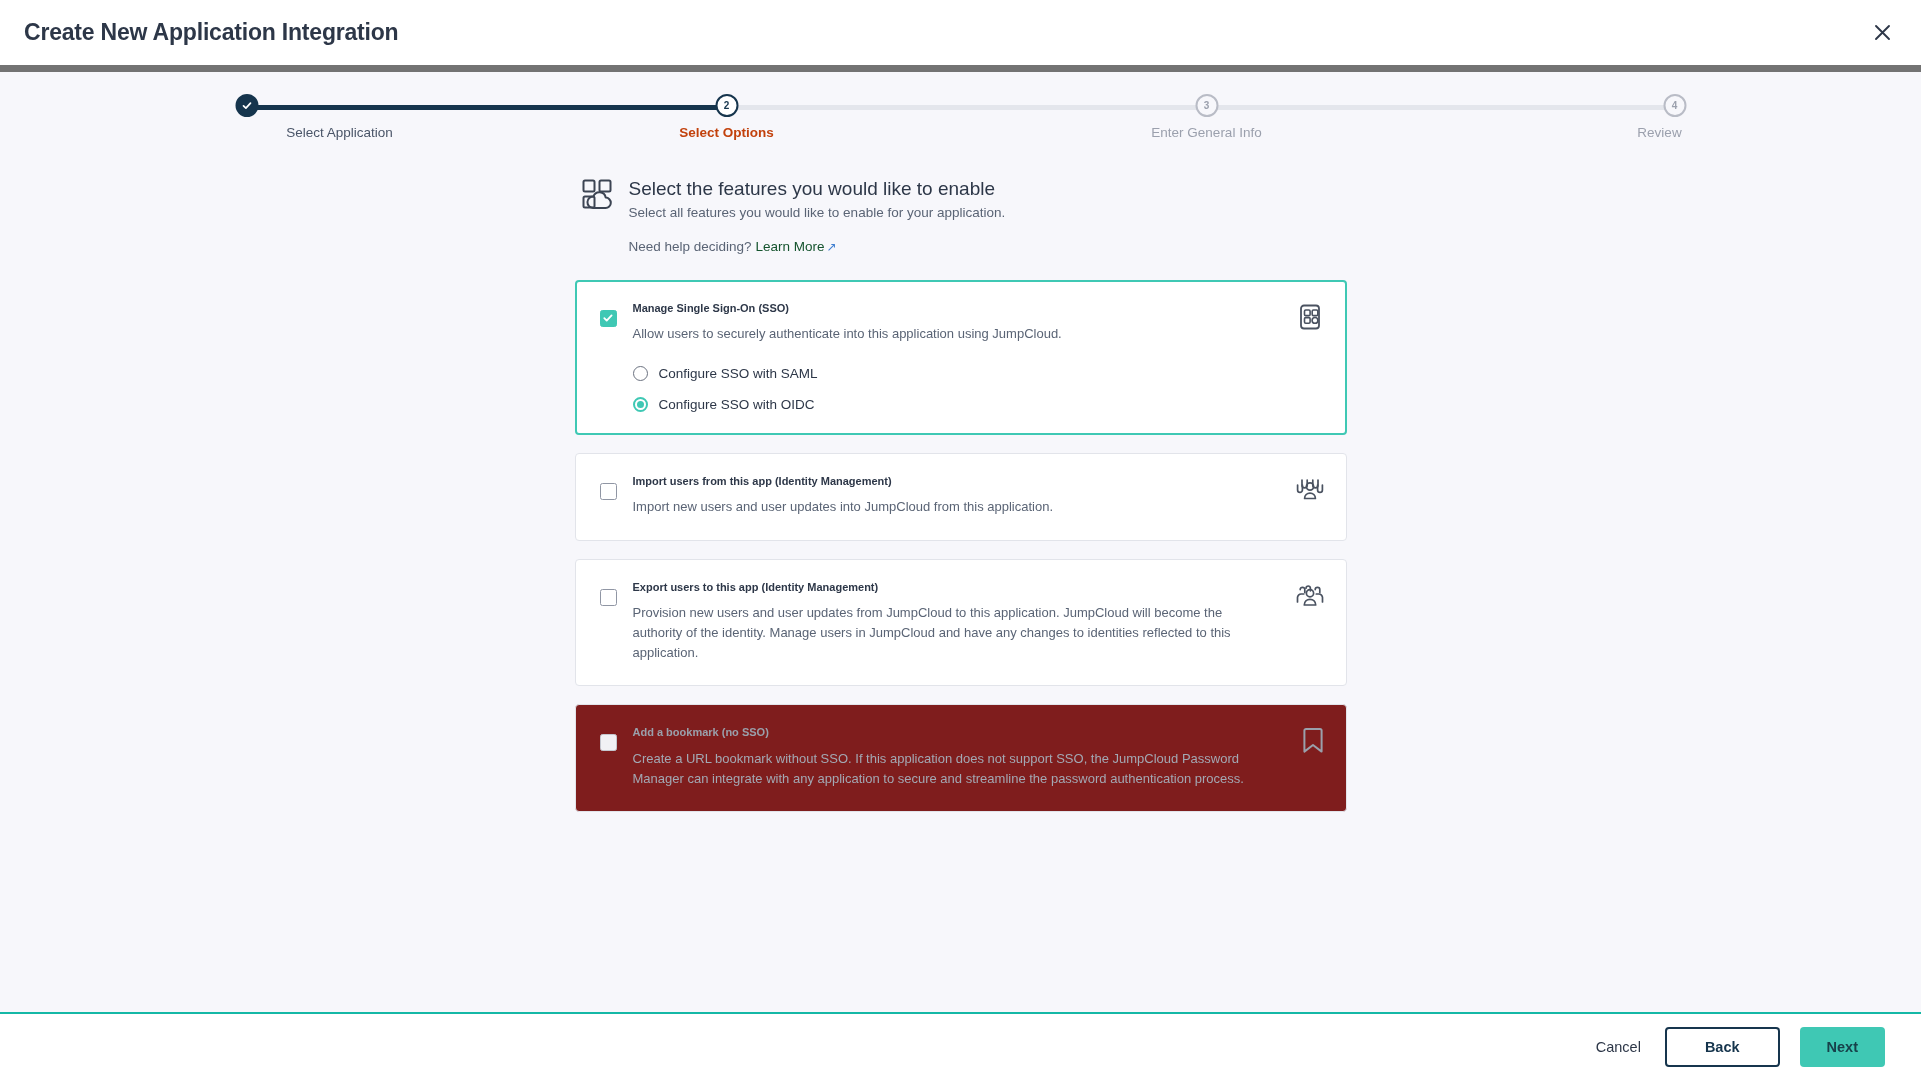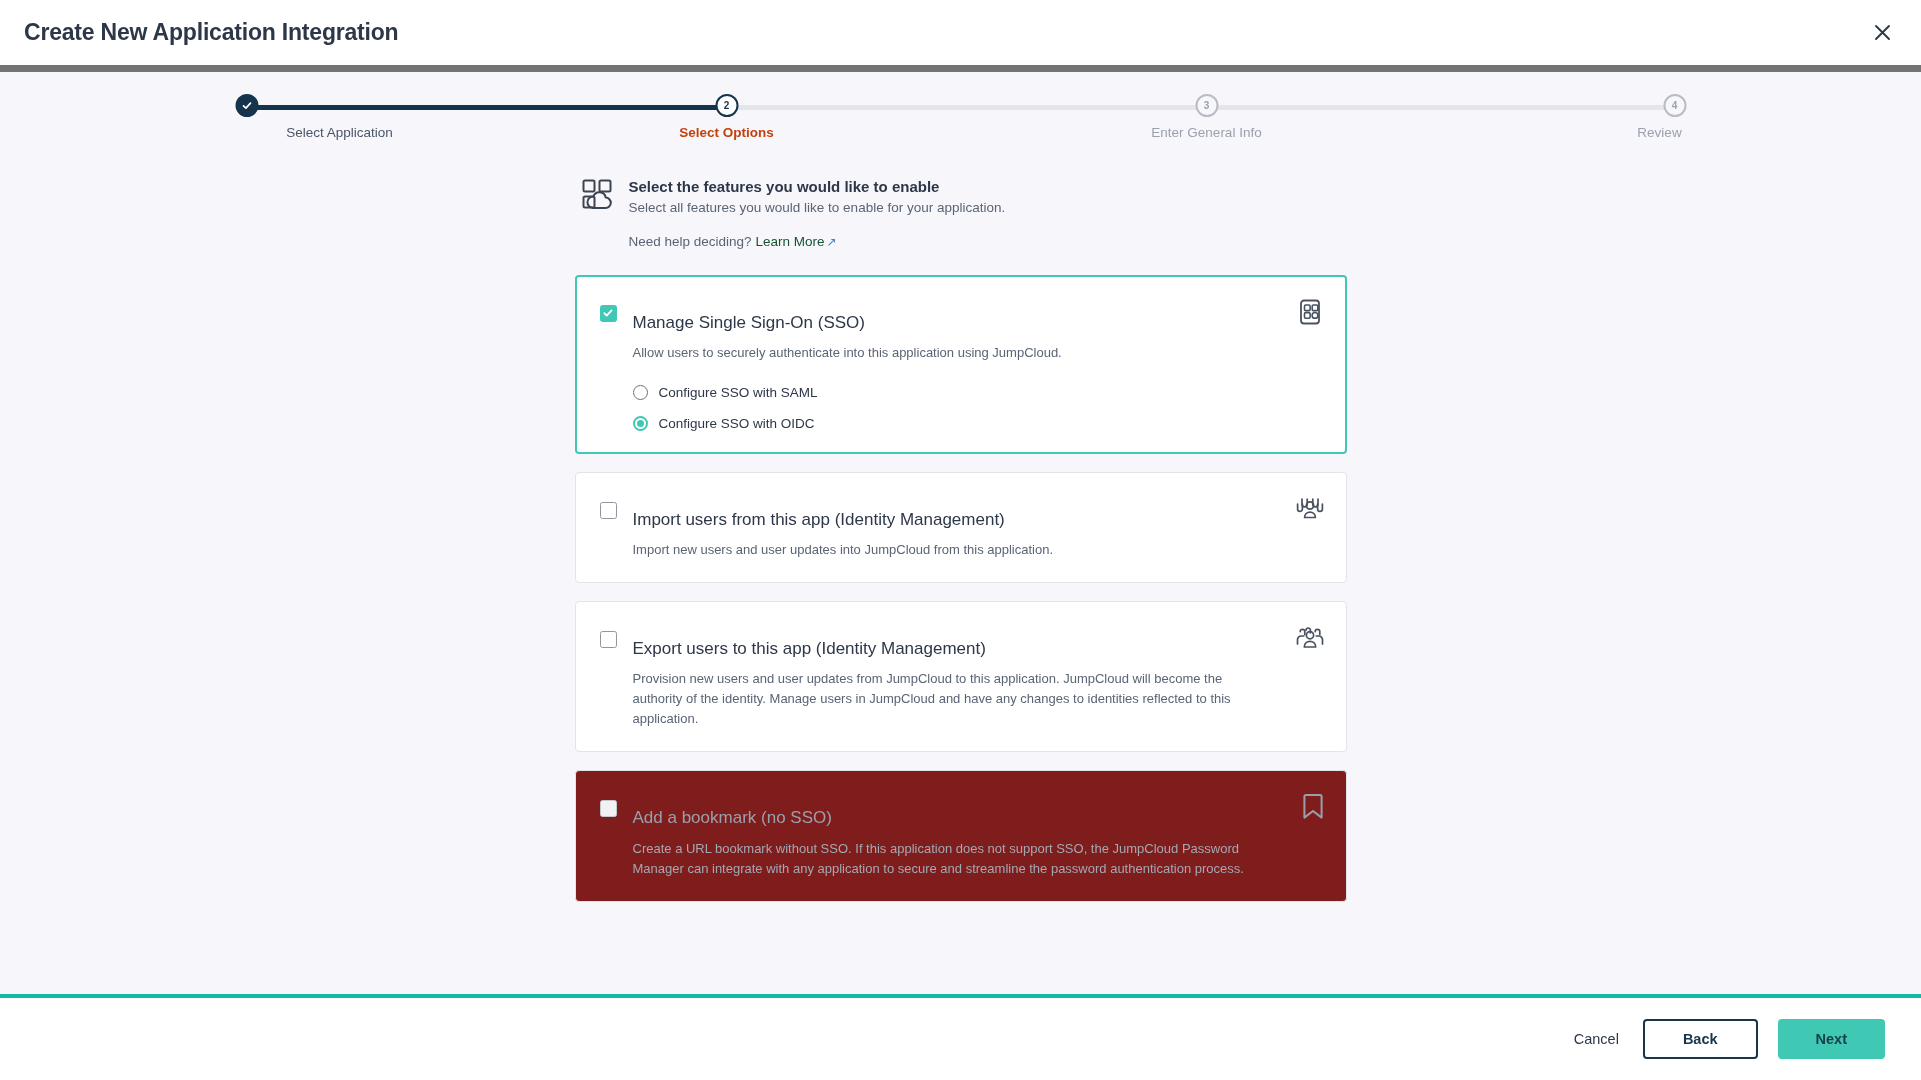--- a/index.html
+++ b/index.html
@@ -129,22 +129,22 @@
 
   .section-head {
     display: flex;
     align-items: flex-start;
     gap: 14px;
     margin-bottom: 26px;
     padding-left: 7px;
   }
   .section-head .icon { flex: 0 0 auto; padding-top: 2px; }
   .section-head h2 {
-    font-size: 15px;
-    font-weight: bold;
+    font-size: 19px;
+    font-weight: normal;
     color: #2d3748;
     line-height: 1.3;
   }
   .section-head .sub {
     font-size: 13.5px;
     color: #5a6475;
     margin-top: 3px;
   }
   .section-head .help {
     font-size: 13.5px;
@@ -191,26 +191,25 @@
     cursor: pointer;
   }
   .cbox.checked {
     background: #3fc8b4;
     border-color: #3fc8b4;
   }
   .cbox.disabled { border-color: #c4c7cf; background: #f1f1f4; cursor: default; }
 
   .card-body { flex: 1; min-width: 0; padding-right: 50px; }
   .card-title {
-    font-size: 17px;
-    font-weight: normal;
+    font-size: 11px;
+    font-weight: bold;
     color: #2d3748;
     line-height: 1.3;
     margin-bottom: 9px;
-    margin-top: 16px;
   }
   .card.disabled .card-title { color: #9aa0ab; }
   .card-desc {
     font-size: 13px;
     color: #5a6475;
     line-height: 1.55;
   }
   .card.disabled .card-desc { color: #a3a8b3; }
 
   .card-icon {
@@ -249,23 +248,23 @@
     border-radius: 50%;
     background: #3fc8b4;
   }
   .radio-label {
     font-size: 13.5px;
     color: #2d3748;
   }
 
   
   .footer {
-    height: 86px;
-    background: #ffffff;
-    border-top: 4px solid #14b8a6;
+    height: 68px;
+    background: #ffffff;
+    border-top: 2px solid #14b8a6;
     display: flex;
     align-items: center;
     justify-content: flex-end;
     gap: 20px;
     padding-right: 36px;
   }
   .btn-text {
     background: none; border: none;
     font-family: inherit;
     font-size: 14.5px;
@@ -285,21 +284,21 @@
     cursor: pointer;
   }
   .btn-primary {
     background: #3fc8b4;
     border: none;
     border-radius: 4px;
     font-family: inherit;
     font-size: 14.5px;
     font-weight: bold;
     color: #17414a;
-    padding: 12px 38px;
+    padding: 12px 27px;
     cursor: pointer;
   }
 </style>
 </head>
 <body>
 
 <div class="titlebar">
   <h1>Create New Application Integration</h1>
   <button class="close-btn" aria-label="Close">
     <svg width="19" height="19" viewBox="0 0 19 19">

